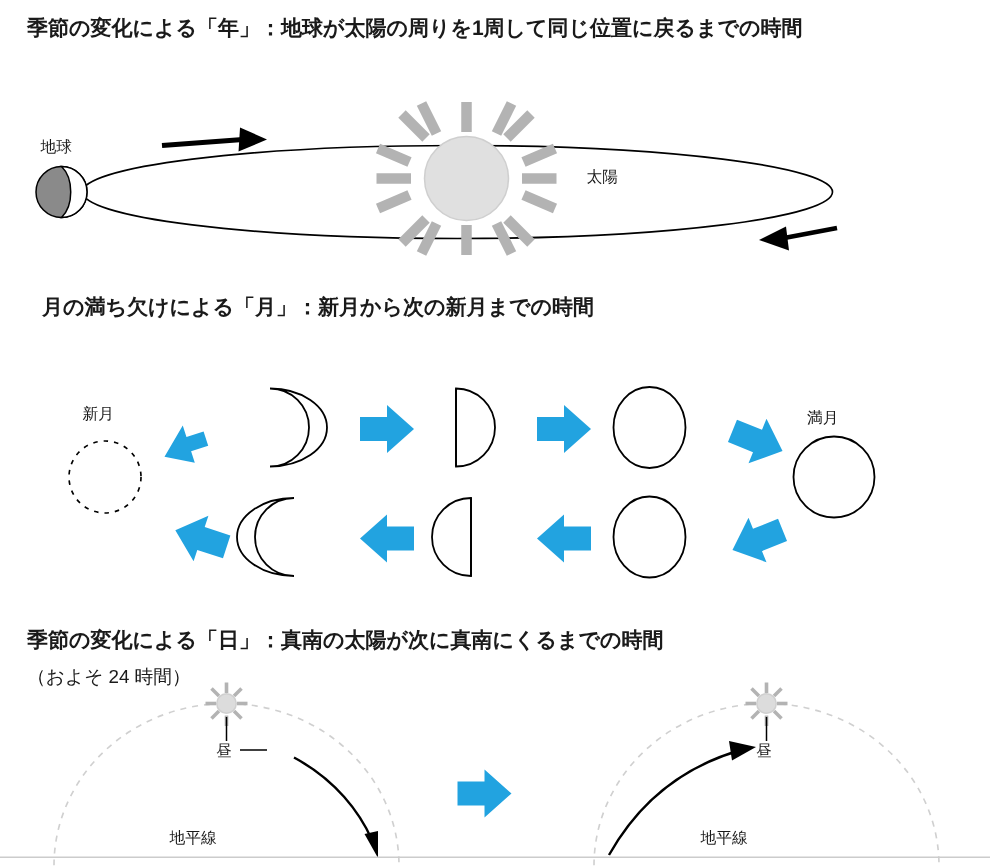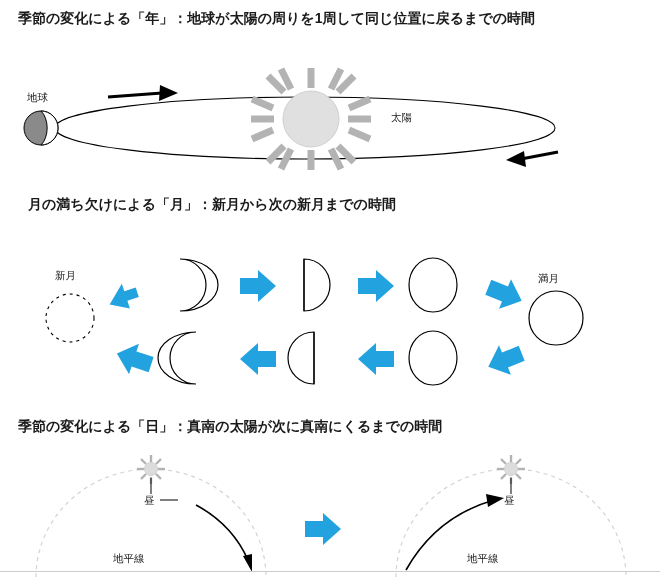--- a/index.html
+++ b/index.html
@@ -209,20 +209,21 @@
 
   <div class="lbl" style="left:27px; top:71px;margin-top:20px;">地球</div>
   <div class="lbl" style="left:391px; top:111px;">太陽</div>
 
   <div class="sec-title" style="left:28px; top:196px;">月の満ち欠けによる「月」：新月から次の新月までの時間</div>
 
   <div class="lbl" style="left:55px; top:269px;font-family:Liberation Mono, monospace;">新月</div>
   <div class="lbl" style="left:538px; top:272px;">満月</div>
 
   <div class="sec-title" style="left:18px; top:418px;">季節の変化による「日」：真南の太陽が次に真南にくるまでの時間</div>
+  <div class="sec-sub" style="left:18px; top:443px;">（およそ 24 時間）</div>
 
   <div class="lbl" style="left:144px; top:494px;">昼</div>
   <div class="lbl" style="left:113px; top:552px;">地平線</div>
   <div class="lbl" style="left:504px; top:494px;">昼</div>
   <div class="lbl" style="left:467px; top:552px;">地平線</div>
 
   <div class="bottom-rule" style="top:571px;"></div>
 
 </div>
 

